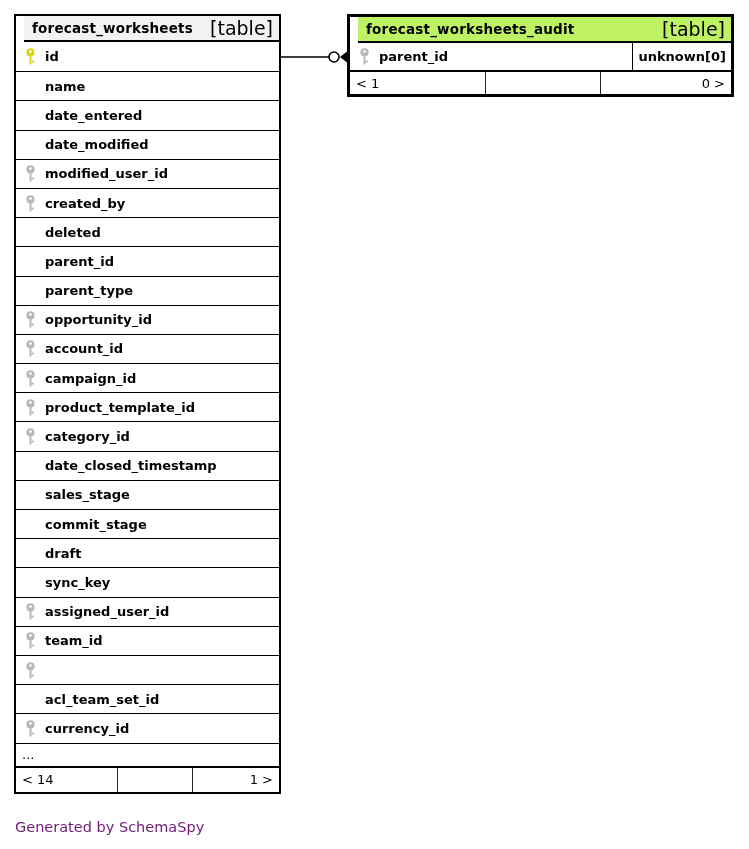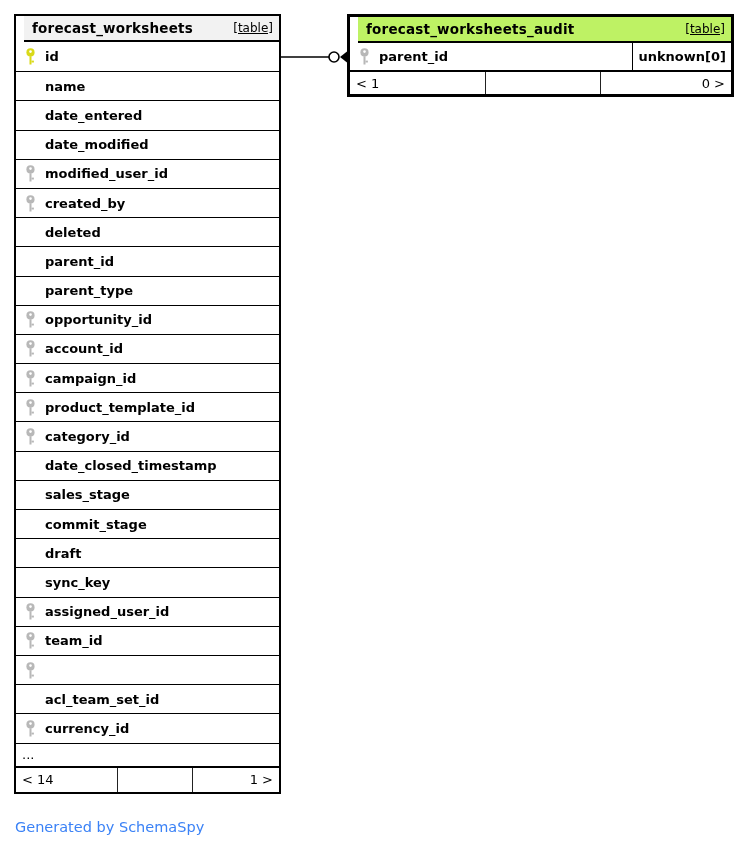--- a/index.html
+++ b/index.html
@@ -23,21 +23,21 @@
 
   .t-header {
     display:flex; justify-content:space-between; align-items:center;
     padding:0 6px 0 8px;
     border-bottom:2px solid #000;
     height:26px;
     flex:none;
     margin-left:8px;
   }
   .t-title { font-weight:bold; font-size:13.5px; letter-spacing:0.2px; }
-  .t-type  { font-size:12px;text-decoration:underline; }
+  .t-type  { font-size:19px; }
 
   .t-rows { display:flex; flex-direction:column; }
   .t-row {
     display:flex; align-items:center;
     height:29.2px;
     font-size:13px;
     flex:none;
     background:#fff;
     font-weight:bold;
   }
@@ -85,21 +85,21 @@
 
   .connector-layer {
     position:absolute; left:0; top:0;
     width:749px; height:849px;
     pointer-events:none;
   }
   .generated-note {
     position:absolute;
     left:15px; top:819px;
     font-size:14.5px;
-    color:#3b82f6;
+    color:#701a75;
   }
 </style>
 </head>
 <body>
 
 <div class="table-box tbl-main">
   <div class="t-header" style="background: rgb(242, 242, 242);">
     <span class="t-title">forecast_worksheets</span>
     <span class="t-type">[table]</span>
   </div>

